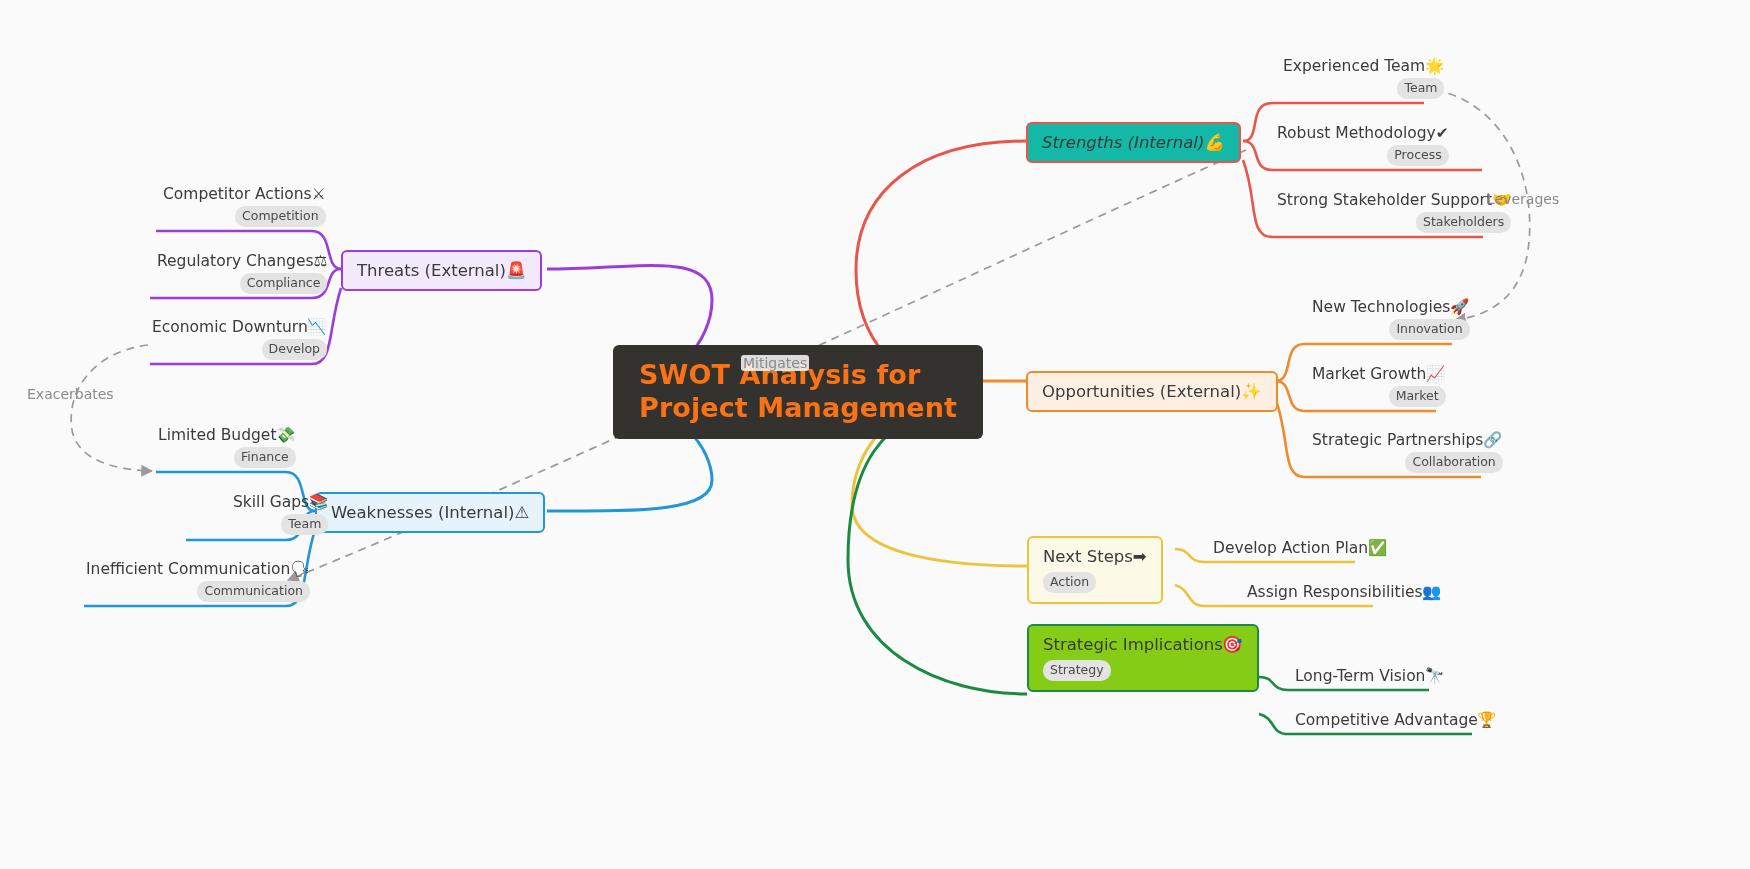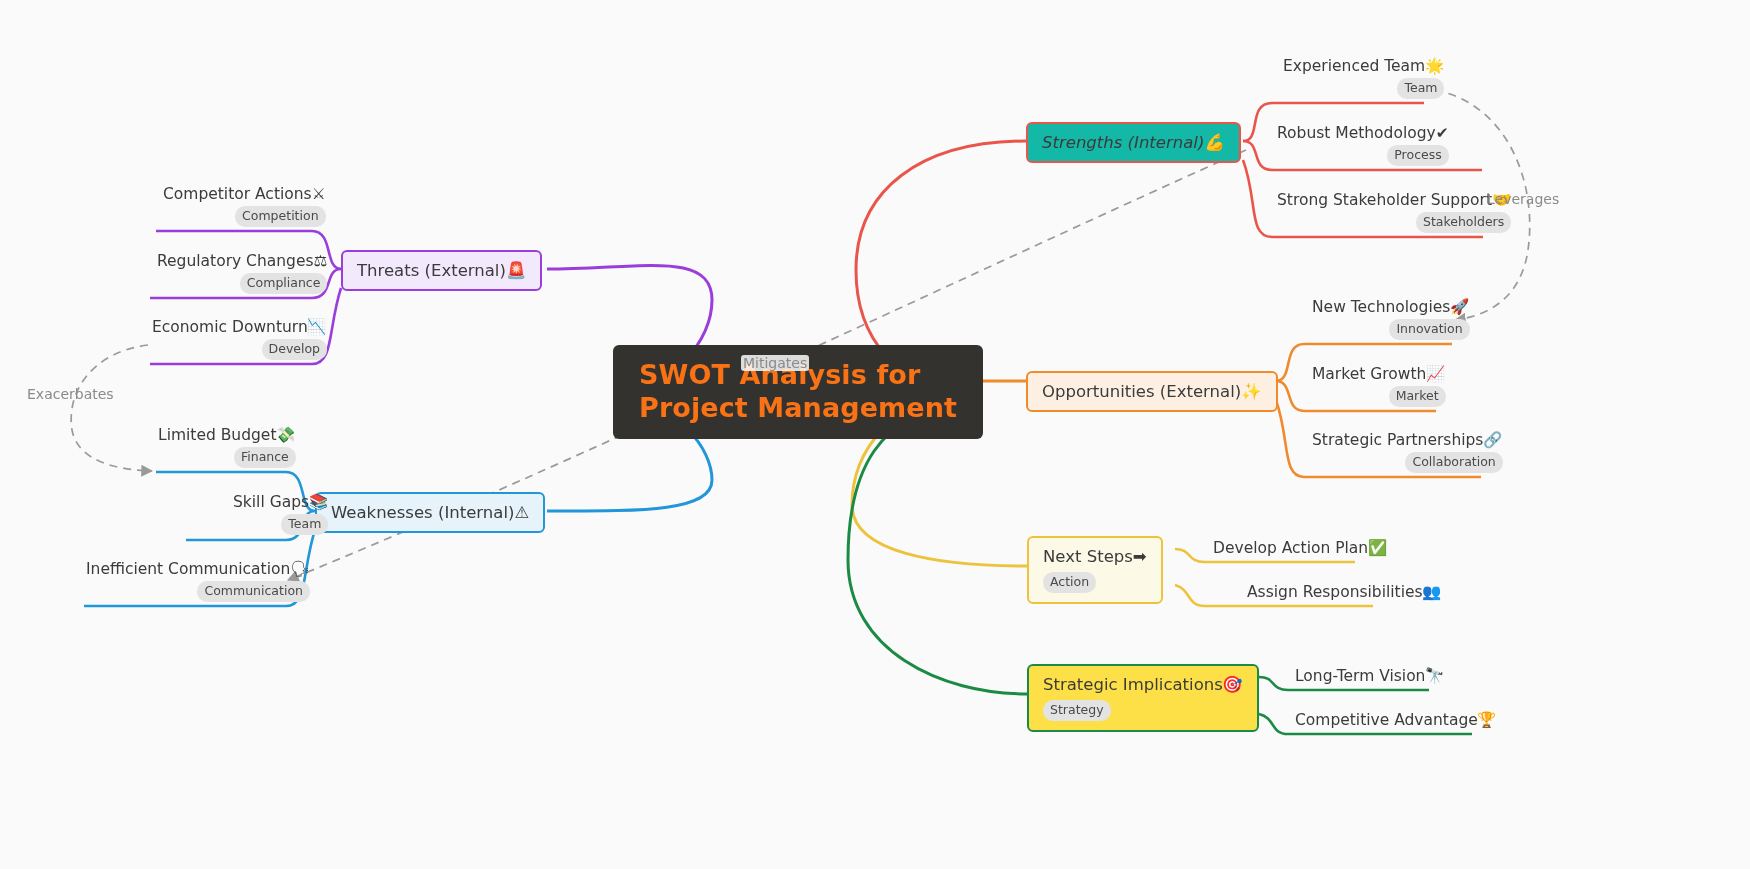--- a/index.html
+++ b/index.html
@@ -137,21 +137,21 @@
   </div>
 
   <div class="node leaf" style="left:1213px;top:539px;">
     <span class="ttl"><span>Develop Action Plan</span><span class="emoji">✅</span></span>
   </div>
 
   <div class="node leaf" style="left:1213px;top:583px;margin-left:34px;">
     <span class="ttl"><span>Assign Responsibilities</span><span class="emoji">👥</span></span>
   </div>
 
-  <div class="node branch" style="left:1027px;top:664px;border-color:#1b8a45;background:#fde047;">
+  <div class="node branch" style="left:1027px;top:624px;border-color:#1b8a45;background:#84cc16;">
     <span class="ttl"><span>Strategic Implications</span><span class="emoji">🎯</span></span>
     <span class="tag">Strategy</span>
   </div>
 
   <div class="node leaf" style="left:1295px;top:667px;">
     <span class="ttl"><span>Long-Term Vision</span><span class="emoji">🔭</span></span>
   </div>
 
   <div class="node leaf" style="left:1295px;top:711px;">
     <span class="ttl"><span>Competitive Advantage</span><span class="emoji">🏆</span></span>

